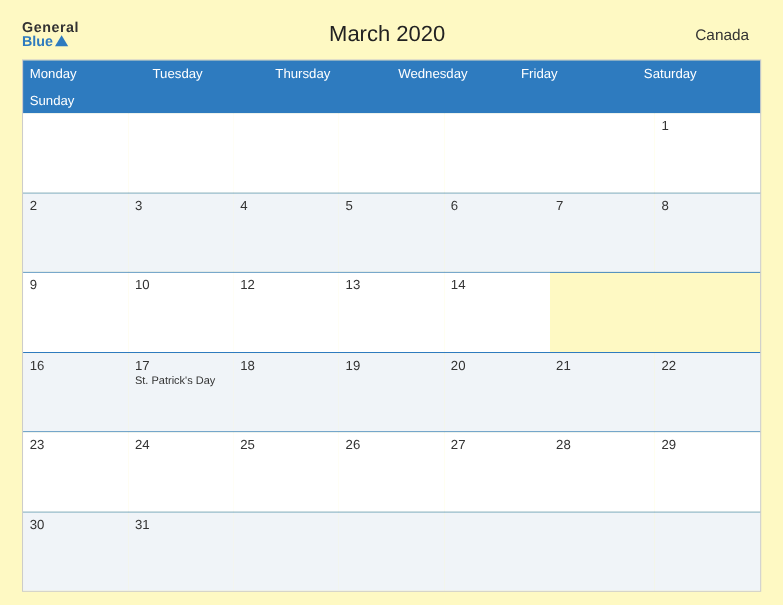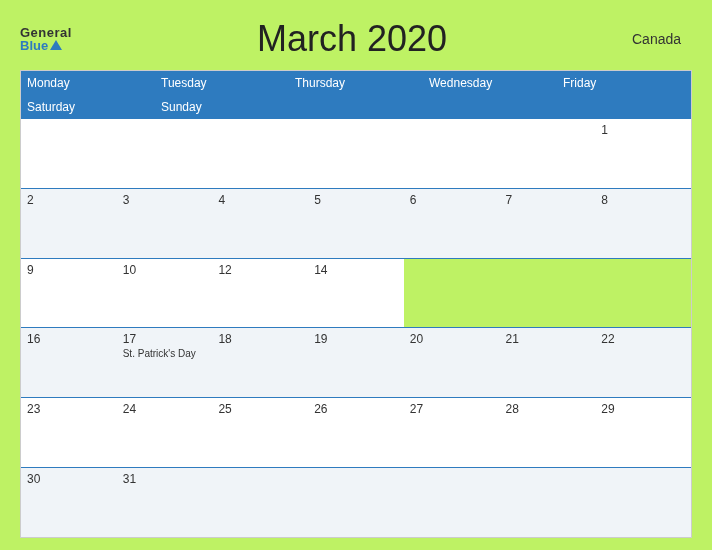--- a/index.html
+++ b/index.html
@@ -6,21 +6,21 @@
     body {
       background: #fff;
       font-family: Arial, sans-serif;
       width: 712px;
       height: 550px;
       overflow: hidden;
     }
     .page {
       width: 712px;
       height: 550px;
-      background: #bef264;
+      background: #fef9c3;
       padding: 18px 20px 12px 20px;
       display: flex;
       flex-direction: column;
     }
     
     .header {
       display: flex;
       align-items: center;
       justify-content: space-between;
       margin-bottom: 10px;
@@ -47,42 +47,42 @@
     .logo-triangle {
       width: 0;
       height: 0;
       border-left: 6px solid transparent;
       border-right: 6px solid transparent;
       border-bottom: 10px solid #2e7bbf;
       margin-left: 2px;
       margin-bottom: 1px;
     }
     .title {
-      font-size: 36px;
+      font-size: 20px;
       font-weight: normal;
       color: #222;
       text-align: center;
       flex: 1;
     }
     .country {
       font-size: 14px;
       color: #333;
       min-width: 60px;
       text-align: left;
     }
     
     .calendar {
       flex: 1;
       display: flex;
       flex-direction: column;
       border: 1px solid #ccc;
     }
     .cal-header {
       display: grid;
-      grid-template-columns: repeat(5, 1fr);
+      grid-template-columns: repeat(6, 1fr);
       background: #2e7bbf;
     }
     .cal-header-cell {
       color: #fff;
       font-size: 12px;
       padding: 5px 6px;
       font-weight: normal;
       text-align: left;
     }
     .cal-body {
@@ -194,20 +194,23 @@
           <div class="cal-cell">
             <span class="day-num">9</span>
           </div>
           <div class="cal-cell">
             <span class="day-num">10</span>
           </div>
           <div class="cal-cell">
             <span class="day-num">12</span>
           </div>
           <div class="cal-cell">
+            <span class="day-num">13</span>
+          </div>
+          <div class="cal-cell">
             <span class="day-num">14</span>
           </div>
         </div>
         <div class="cal-week">
           <div class="cal-cell">
             <span class="day-num">16</span>
           </div>
           <div class="cal-cell">
             <span class="day-num">17</span>
             <span class="event">St. Patrick's Day</span>

